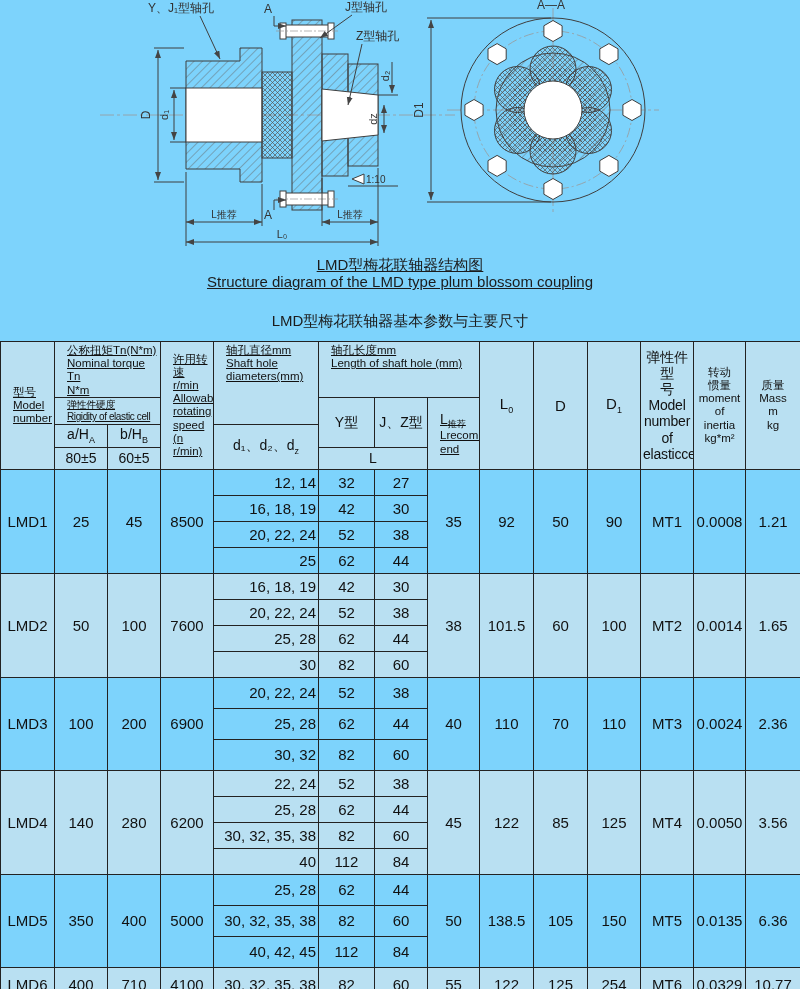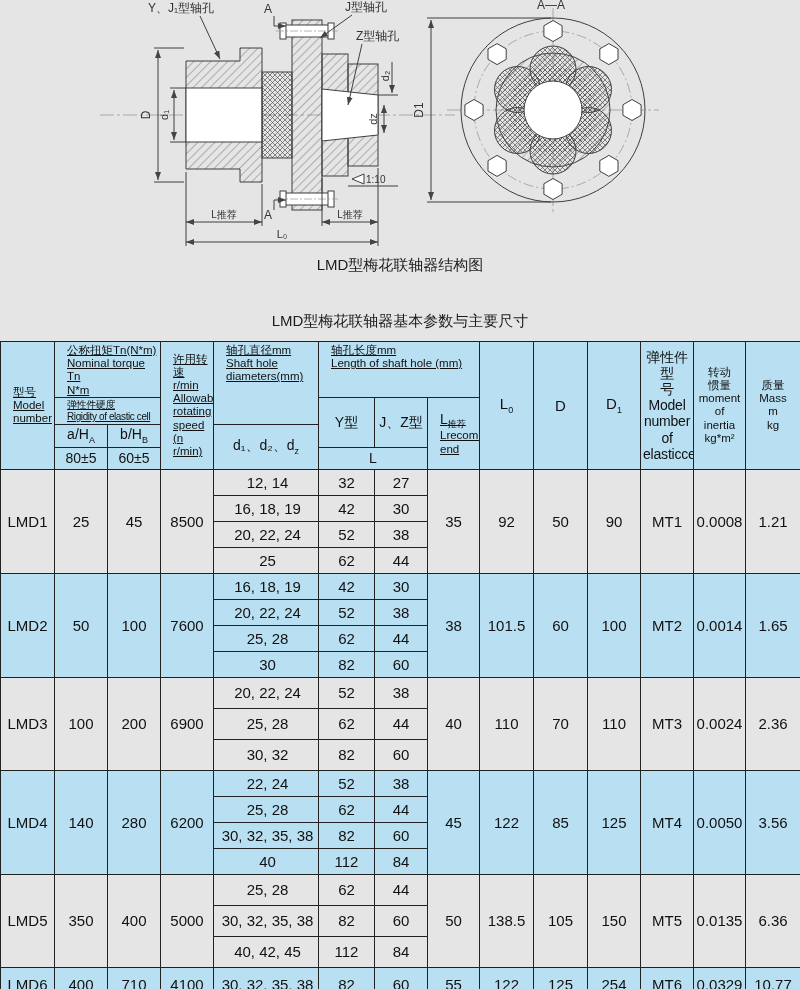--- a/index.html
+++ b/index.html
@@ -1,36 +1,36 @@
 <!DOCTYPE html>
 <html><head>
 <meta charset="utf-8">
 <style>
   html,body{margin:0;padding:0;background:#fff;}
   body{font-family:"Liberation Sans","DejaVu Sans",sans-serif;color:#111;}
-  .page{position:relative;width:800px;height:989px;background:#e5e5e5;overflow:hidden;}
+  .page{position:relative;width:800px;height:989px;background:#7dd3fc;overflow:hidden;}
   svg text{fill:#333;font-family:"Liberation Sans","DejaVu Sans",sans-serif;}
   .cap{position:absolute;left:0;width:800px;text-align:center;color:#1c1c1c;}
   .cap .cn{font-size:15px;line-height:1.15;}
   .cap .en{font-size:15px;line-height:1.25;}
   table{border-collapse:collapse;table-layout:fixed;width:800px;position:absolute;left:0;top:341px;}
   td,th{border:1px solid #222;padding:0 2px;text-align:center;vertical-align:middle;
         font-size:15px;overflow:hidden;white-space:pre-line;line-height:1.15;}
   th{background:#b9e0f2;font-weight:normal;font-size:11.5px;}
   th.lft,td.lft{text-align:left;padding-left:12px;text-decoration:underline;}
   th.tp{vertical-align:top;padding-top:2px;}
   .fs14{font-size:14px;}
   .fs15{font-size:15px;}
   .rigid{font-size:10px;letter-spacing:-0.4px;}
   .elas{font-size:14px;letter-spacing:-0.2px;}
   sub{font-size:9px;}
   tr.hh1{height:38px;} tr.hh2{height:27px;} tr.hh3{height:23px;} tr.hh4{height:22px;}
   tr.h26{height:26px;} tr.h31{height:31px;} tr.h27{height:34px;}
   tr.blue td{background:#b9e0f2;}
-  td.dcol{text-align:center;padding-left:5px;}
+  td.dcol{text-align:right;padding-left:5px;}
 </style>
 </head>
 <body>
 
 <div class="page">
 
   <svg width="800" height="255" viewBox="0 0 800 255">
     <defs>
       <pattern id="hatch" width="6" height="6" patternUnits="userSpaceOnUse" patternTransform="rotate(45)">
         <line x1="0" y1="0" x2="0" y2="6" stroke="#666" stroke-width="0.9"></line>
@@ -143,22 +143,23 @@
     <text transform="translate(389,76) rotate(-90)" font-size="11" text-anchor="middle">d₂</text>
     <text transform="translate(377,119) rotate(-90)" font-size="11" text-anchor="middle">dz</text>
     <text transform="translate(423,110) rotate(-90)" font-size="12" text-anchor="middle">D1</text>
     <text x="366" y="183" font-size="10">1:10</text>
     <text x="224" y="218" font-size="10" text-anchor="middle">L推荐</text>
     <text x="350" y="218" font-size="10" text-anchor="middle">L推荐</text>
     <text x="282" y="238" font-size="11" text-anchor="middle">L₀</text>
   </svg>
 
   
-  <div class="cap" style="top:256px;">
+  <div class="cap" style="top:256px;text-decoration:underline;">
     <div class="cn">LMD型梅花联轴器结构图</div>
+    <div class="en">Structure diagram of the LMD type plum blossom coupling</div>
   </div>
   <div class="cap" style="top:312px;">
     <div class="cn">LMD型梅花联轴器基本参数与主要尺寸</div>
   </div>
 
   
   <table>
     <colgroup>
       <col style="width:54px">
         <col style="width:53px">

